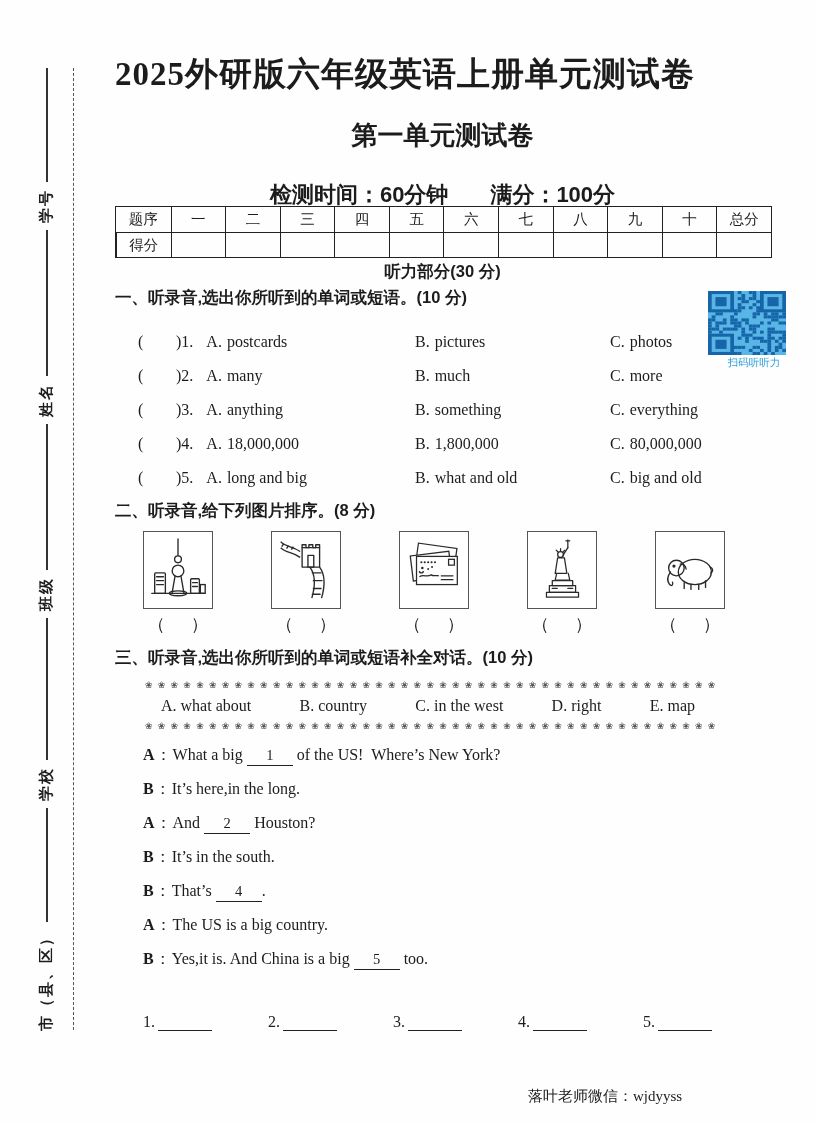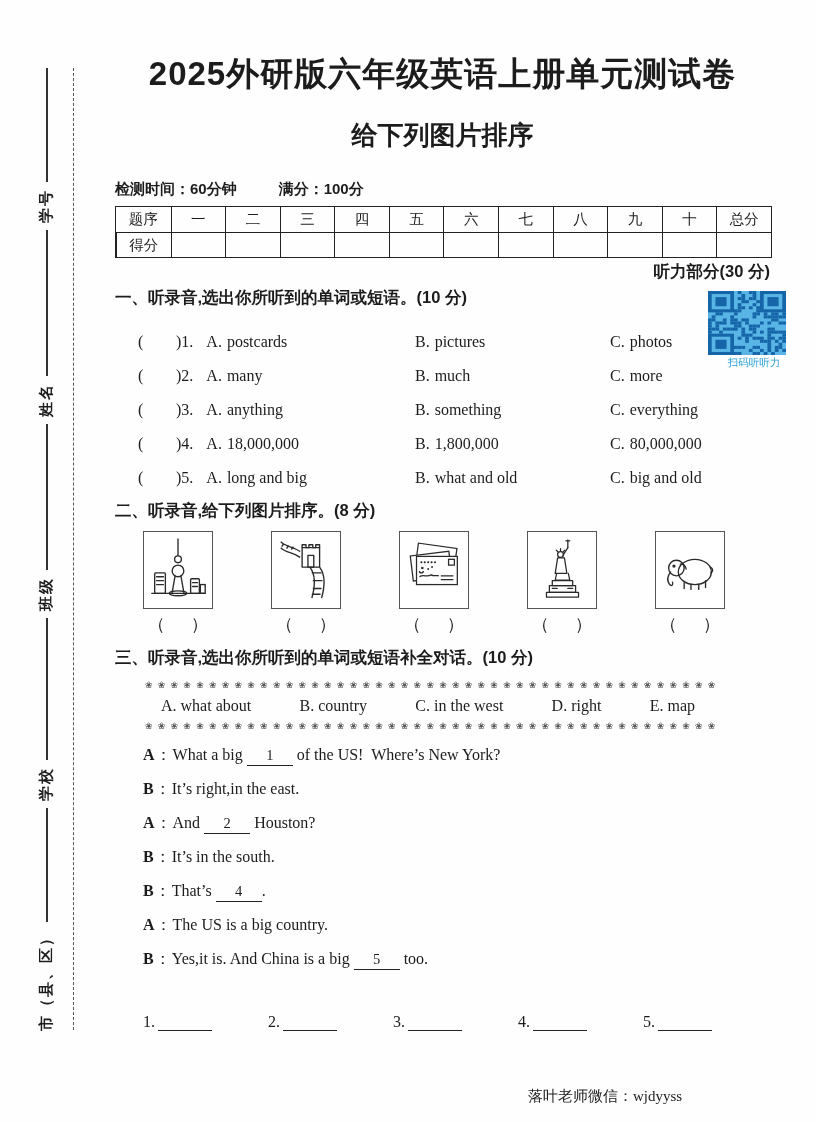--- a/index.html
+++ b/index.html
@@ -17,35 +17,35 @@
   .side-label:nth-of-type(3){top:618px}
   .side-label:nth-of-type(4){top:808px}
   .side-label:nth-of-type(5){top:1038px}
   .seal-chars{position:absolute;left:64px;top:298px;width:19px;height:482px;z-index:2;
               display:flex;flex-direction:column;justify-content:space-between;align-items:center;}
   .seal-chars span{background:#fefefe;padding:3px 0;font-family:"Liberation Sans",sans-serif;
                    font-weight:bold;font-size:15px;line-height:1;}
 
   
   .content{position:absolute;left:115px;width:655px;}
-  .title{top:52px;text-align:center;font-family:Liberation Sans, sans-serif;font-weight:900;
+  .title{top:52px;font-family:Liberation Serif, serif;font-weight:900;
          font-size:33px;letter-spacing:1px;}
   .subtitle{top:118px;text-align:center;font-family:"Liberation Sans",sans-serif;font-weight:800;font-size:26px;}
-  .meta{top:180px;display:flex;justify-content:flex-start;gap:42px;
-        font-family:"Liberation Sans",sans-serif;font-weight:bold;font-size:15px;}
+  .meta{top:180px;display:flex;justify-content:center;gap:42px;
+        font-family:"Liberation Sans",sans-serif;font-weight:bold;font-size:22px;}
 
   
   .score-table{top:206px;display:grid;grid-template-columns:repeat(12,1fr);grid-auto-rows:25px;
                border:1.6px solid #222;font-family:"Liberation Sans",sans-serif;font-size:14.5px;}
   .score-table .cell{border-left:1px solid #222;border-top:1px solid #222;
                      display:flex;align-items:center;justify-content:center;}
   .score-table .cell:nth-child(1){border-left:none;}
   .score-table .cell:nth-child(-n+12){border-top:none;}
 
-  .part-title{top:261px;text-align:right;font-family:"Liberation Sans",sans-serif;
+  .part-title{top:261px;text-align:center;font-family:"Liberation Sans",sans-serif;
               font-weight:bold;font-size:16.5px;}
   .sec-head{font-family:"Liberation Sans",sans-serif;font-weight:bold;font-size:16.5px;}
   .s1-head{top:287px;} .s2-head{top:500px;} .s3-head{top:647px;}
 
   
   .questions{top:332px;font-size:16px;}
   .q-row{display:grid;grid-template-columns:300px 195px 1fr;line-height:20px;margin-bottom:14px;}
   .q-first{display:flex;padding-left:23px;}
   .q-first .popen{width:38px;}
   .q-first .pnum{margin-right:13px;}
@@ -105,21 +105,21 @@
       <span></span>
       <span></span>
       <span></span>
       <span></span>
       <span></span>
       <span></span>
       <span></span>
   </div>
 
   <div class="content title">2025外研版六年级英语上册单元测试卷</div>
-  <div class="content subtitle">给下列图片排序</div>
+  <div class="content subtitle">第一单元测试卷</div>
   <div class="content meta">
     <span>检测时间：60分钟</span>
     <span>满分：100分</span>
   </div>
 
   <div class="content score-table">
     <div class="cell">
         <span>题序</span>
       </div>
       <div class="cell">
@@ -352,21 +352,21 @@
         <span class="wb-item"><span>E.</span><span>map</span></span>
     </div>
     <div class="wb-strip">❀ ❀ ❀ ❀ ❀ ❀ ❀ ❀ ❀ ❀ ❀ ❀ ❀ ❀ ❀ ❀ ❀ ❀ ❀ ❀ ❀ ❀ ❀ ❀ ❀ ❀ ❀ ❀ ❀ ❀ ❀ ❀ ❀ ❀ ❀ ❀ ❀ ❀ ❀ ❀ ❀ ❀ ❀ ❀ ❀ ❀ ❀ ❀ ❀ ❀ ❀ ❀ ❀ ❀ ❀ ❀ ❀ ❀ ❀ ❀ </div>
   </div>
 
   <div class="content dialogue">
     <div class="d-line">
         <span class="spk">A</span><span class="colon">：</span><span><span class="dtext">What a big </span><span class="blank">1</span><span class="dtext"> of the US!  Where’s New York?</span></span>
       </div>
       <div class="d-line">
-        <span class="spk">B</span><span class="colon">：</span><span><span class="dtext">It’s right,in the east.</span></span>
+        <span class="spk">B</span><span class="colon">：</span><span><span class="dtext">It’s here,in the long.</span></span>
       </div>
       <div class="d-line">
         <span class="spk">A</span><span class="colon">：</span><span><span class="dtext">And </span><span class="blank">2</span><span class="dtext"> Houston?</span></span>
       </div>
       <div class="d-line">
         <span class="spk">B</span><span class="colon">：</span><span><span class="dtext">It’s in the south.</span></span>
       </div>
       <div class="d-line">
         <span class="spk">B</span><span class="colon">：</span><span><span class="dtext">That’s </span><span class="blank">4</span><span class="dtext">.</span></span>
       </div>

